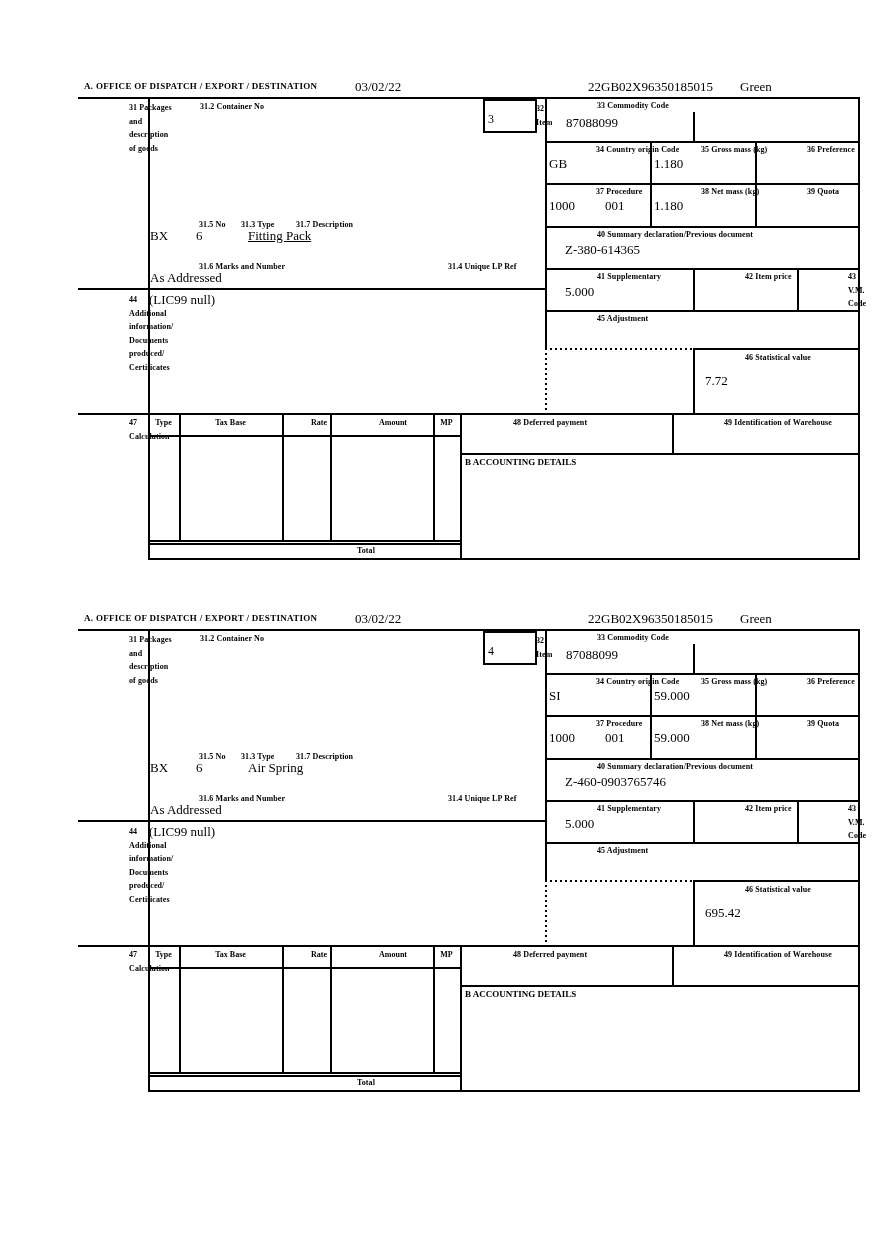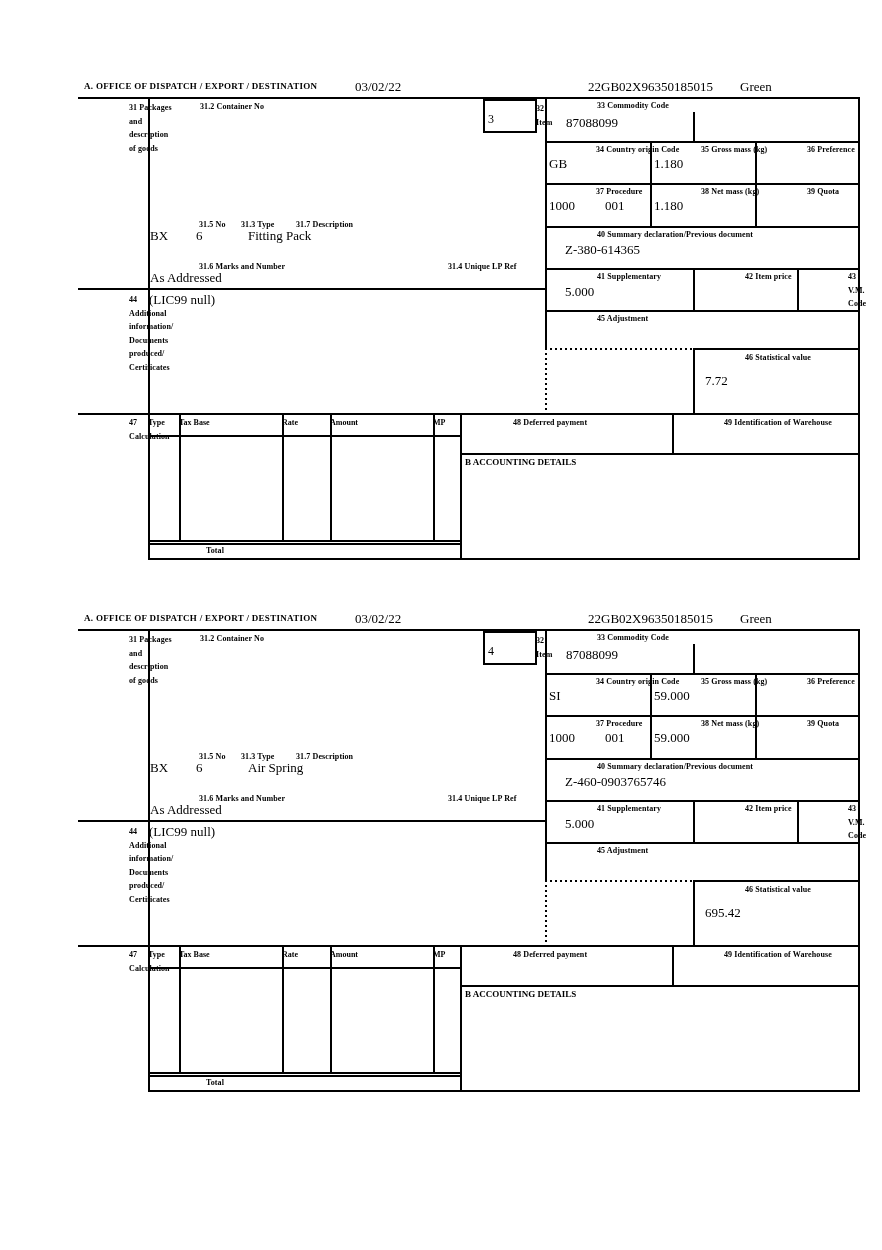--- a/index.html
+++ b/index.html
@@ -19,22 +19,22 @@
            background-image:repeating-linear-gradient(180deg,#000 0 2px,transparent 2px 5px); }
 
   .lbl { position:absolute; font-size:8px; font-weight:bold; line-height:13.5px;
          white-space:pre-line; letter-spacing:0.1px;margin-left:48px; }
   .val { position:absolute; font-size:13px; line-height:14px; white-space:pre; }
   .val-sm { position:absolute; font-size:12px; line-height:13px; }
   .hdr-lbl { position:absolute; font-size:9px; font-weight:bold; letter-spacing:0.3px; white-space:nowrap; }
   .hdr-val { position:absolute; font-size:13px; white-space:nowrap; }
   .big-lbl { position:absolute; font-size:9px; font-weight:bold; white-space:nowrap; }
   .cell-lbl { position:absolute; font-size:8px; font-weight:bold; top:321px; }
-  .t-center { }
-  .t-right  { text-align:left; }
+  .t-center { text-align:center; }
+  .t-right  { text-align:center;margin-left:15px; }
 </style>
 </head>
 <body>
 
 <div class="page">
   <div id="sections-root">
   <div class="section s0">
 
     <div class="hdr-lbl" style="left:6px; top:-16px;">A.  OFFICE OF DISPATCH / EXPORT / DESTINATION</div>
     <div class="hdr-val" style="left:277px; top:-18px;">03/02/22</div>
@@ -69,21 +69,21 @@
     <div style="position:absolute; left:405px; top:2px; width:54px; height:34px; border:2px solid #000; box-sizing:border-box;">
       <div class="lbl" style="left:3px; top:1px;">32 Item</div>
       <div class="val-sm" style="left:3px; top:12px;">3</div>
     </div>
 
     <div class="lbl" style="left:73px; top:121px;">31.5 No</div>
     <div class="lbl" style="left:115px; top:121px;">31.3 Type</div>
     <div class="lbl" style="left:170px; top:121px;">31.7 Description</div>
     <div class="val" style="left:72px; top:132px;">BX</div>
     <div class="val" style="left:118px; top:132px;">6</div>
-    <div class="val" style="left:170px; top:132px;">Fitting Pack</div>
+    <div class="val" style="left:170px; top:132px;text-decoration:underline;">Fitting Pack</div>
 
     <div class="lbl" style="left:73px; top:163px;">31.6 Marks and Number</div>
     <div class="lbl" style="left:322px; top:163px;">31.4 Unique LP Ref</div>
     <div class="val" style="left:72px; top:174px;">As Addressed</div>
 
     <div class="val" style="left:71px; top:196px;">(LIC99 null)</div>
 
     <div class="lbl" style="left:471px; top:2px;">33 Commodity Code</div>
     <div class="val" style="left:488px; top:19px;">87088099</div>
     <div class="vline" style="left:615px; top:15px; height:29px;"></div>

